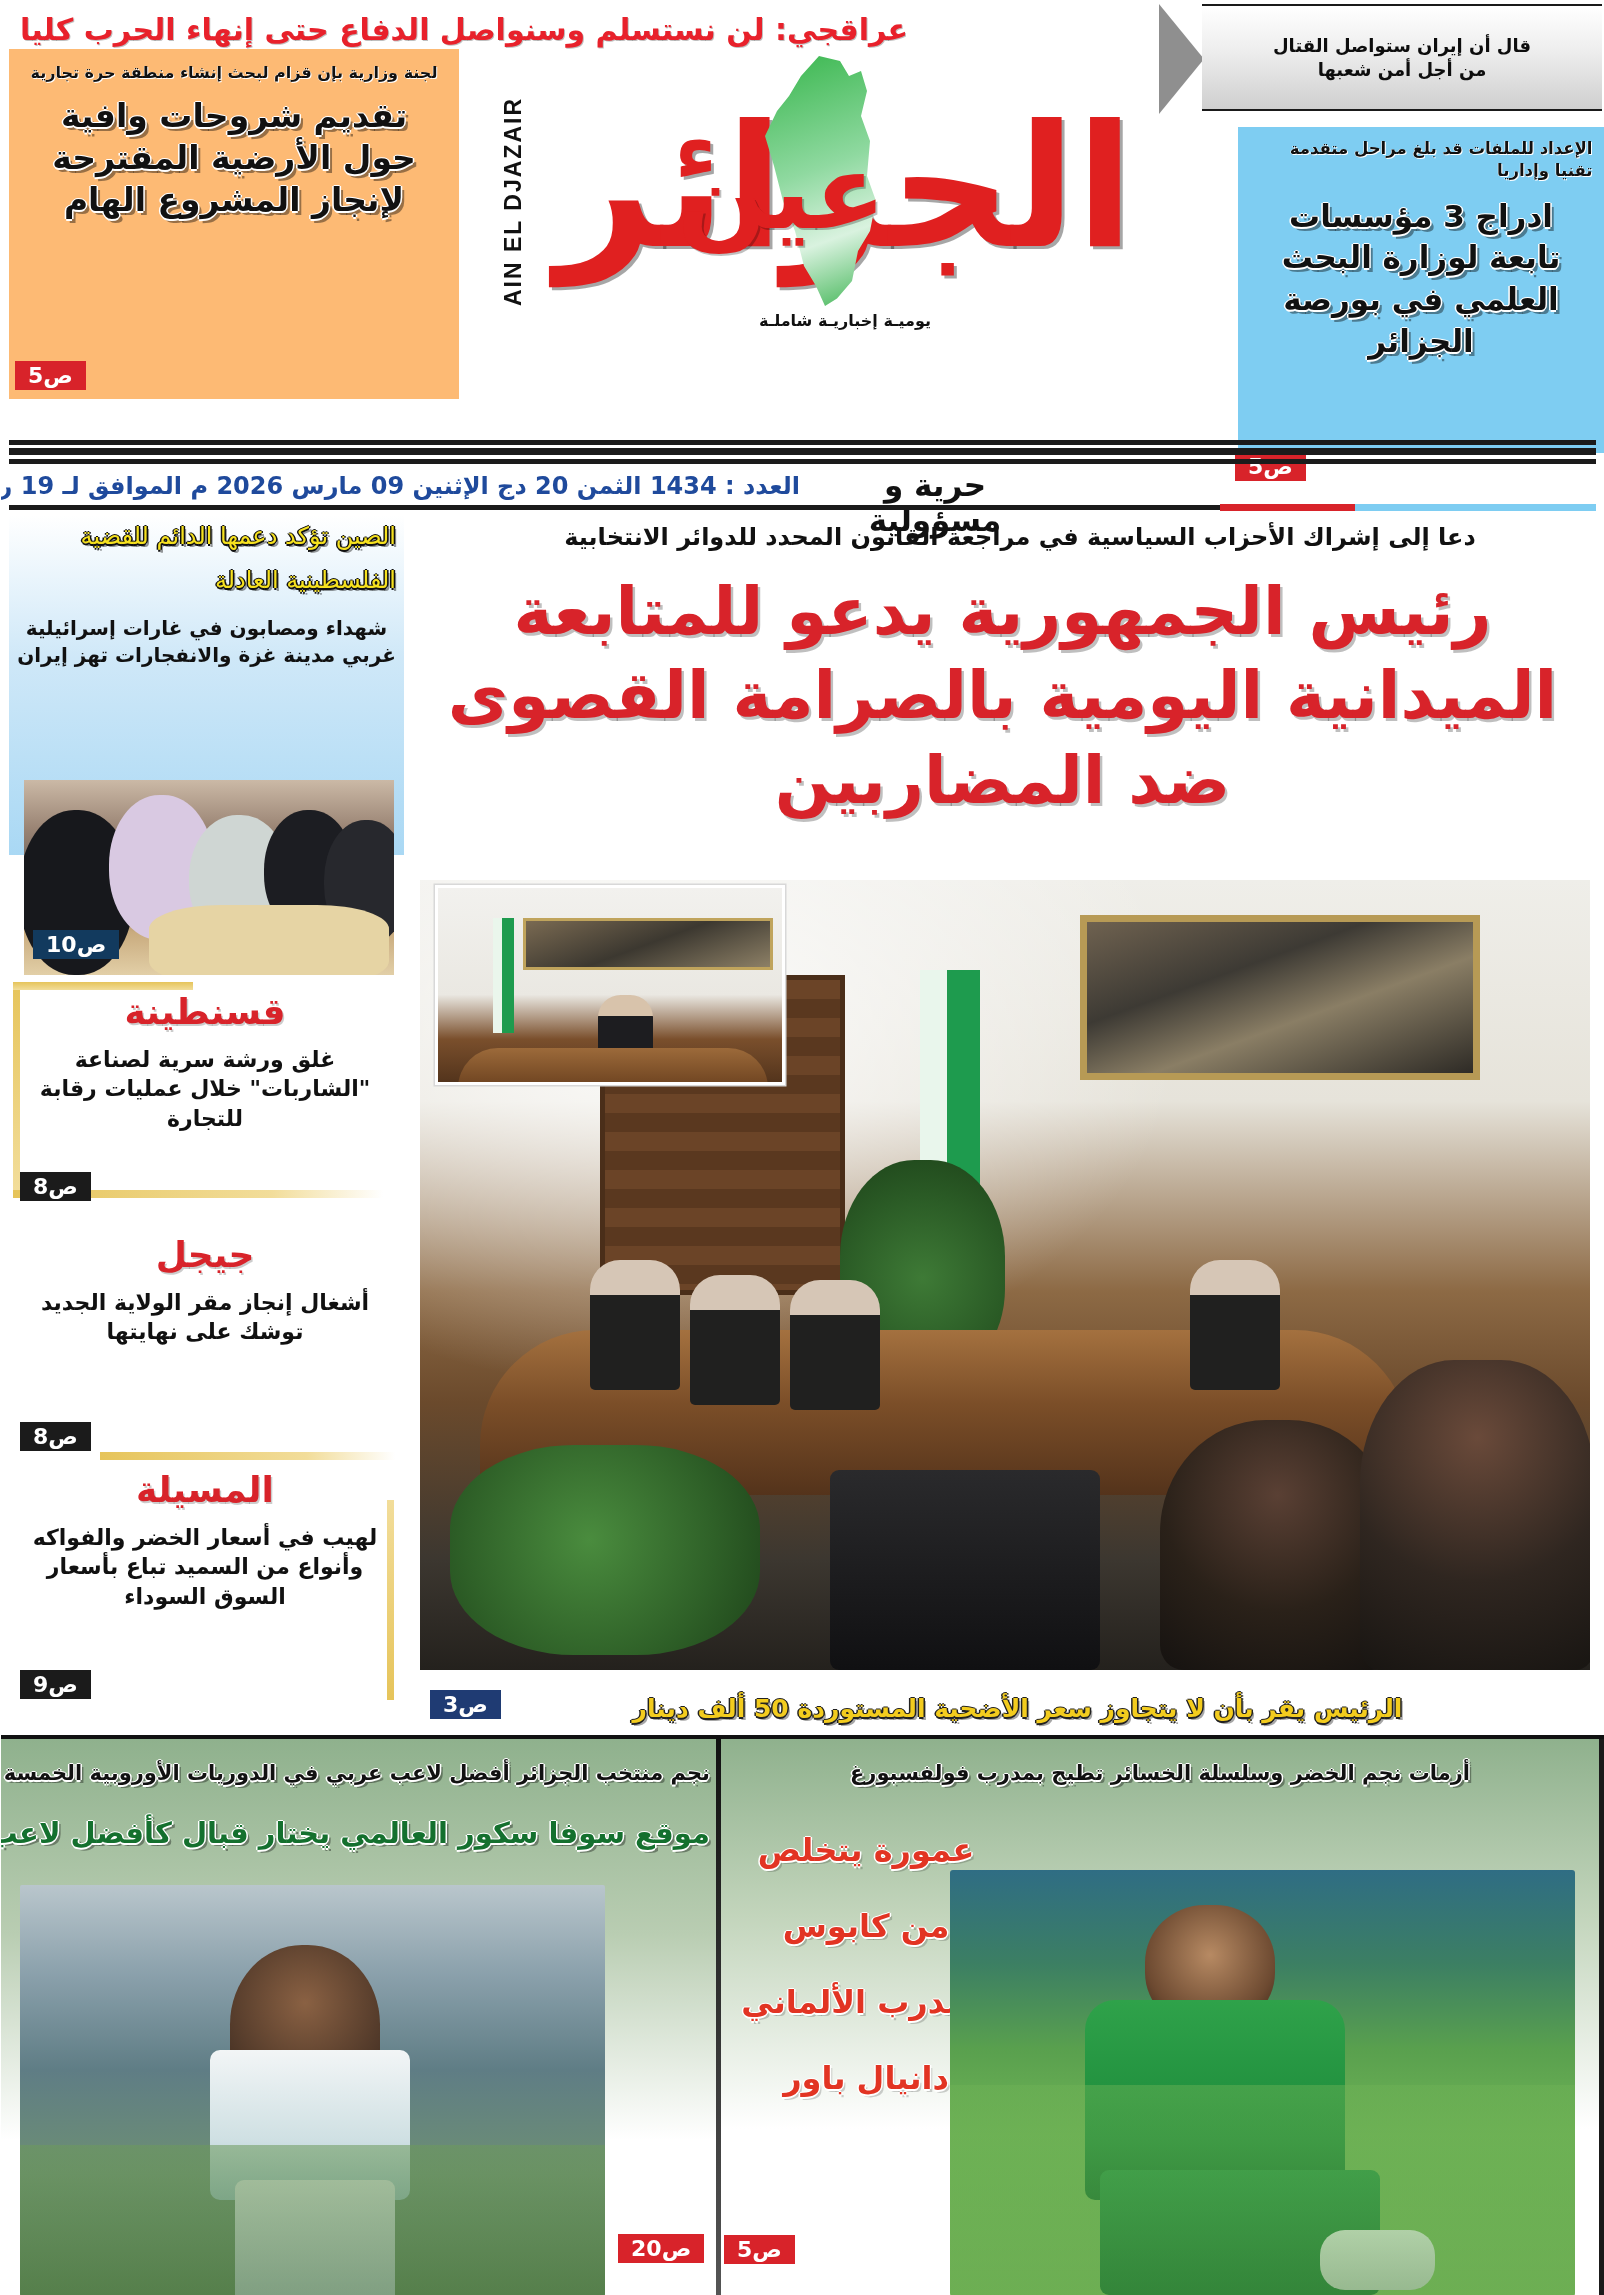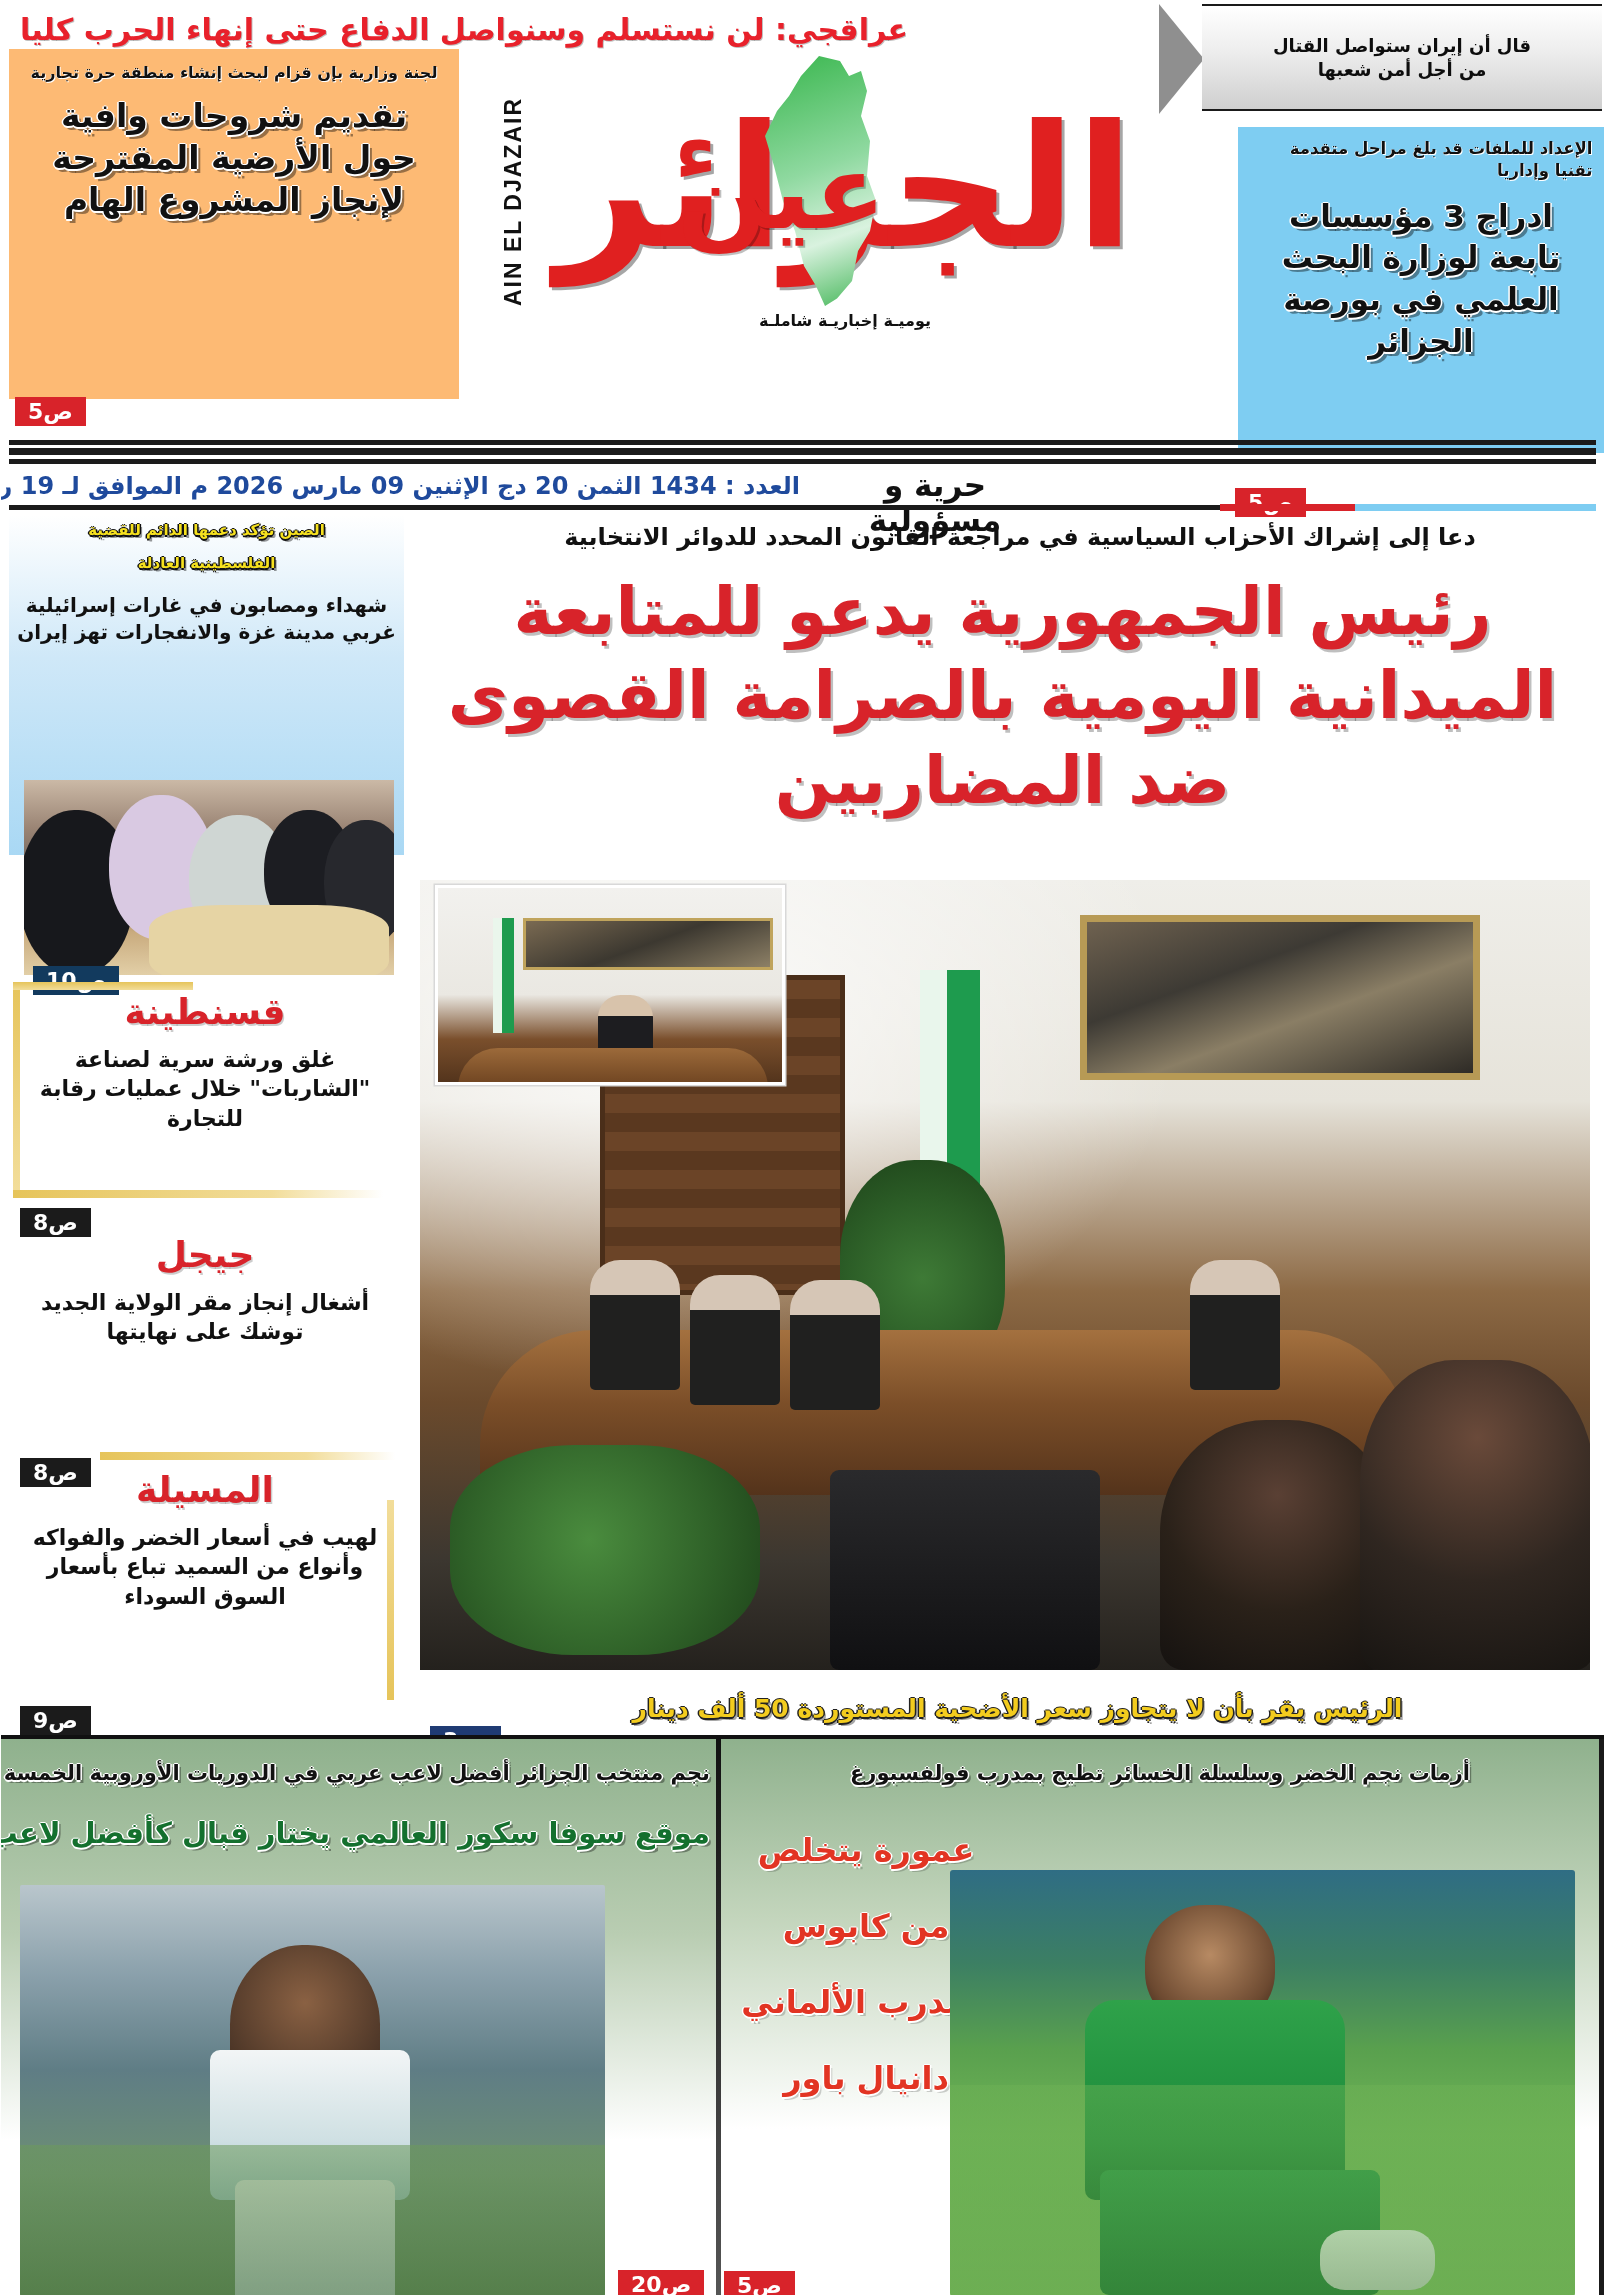--- a/index.html
+++ b/index.html
@@ -32,21 +32,21 @@
     box-sizing:border-box;
     display:flex;flex-direction:column;justify-content:center;align-items:center;
   }
   #top-right-box div{
     font-size:18px;font-weight:bold;color:#0d0d0d;line-height:1.3;text-align:center;
     white-space:nowrap;
   }
   
   .pgbadge{
     display:inline-block;color:#fff;font-weight:bold;
-    padding:3px 13px;font-size:22px;line-height:1.05;margin-top:36px;
+    padding:3px 13px;font-size:22px;line-height:1.05;
   }
   .pg-red{background:#d8232a;}
   .pg-black{background:#1b1b1b;}
   .pg-navy{background:#1f3b73;}
   .pg-darkblue{background:#123a5e;}
   
   #left-promo{
     left:9px;top:49px;width:450px;height:350px;
     background:#fdba74;box-sizing:border-box;padding:13px 15px 5px 15px;
   }
@@ -229,21 +229,21 @@
     text-shadow:1.5px 0 0 #222,-1.5px 0 0 #222,0 1.5px 0 #222,0 -1.5px 0 #222,2.5px 2.5px 0 rgba(0,0,0,.35);
   }
   #caption-pg{left:430px;top:1690px;}
   
   #side-palestine{
     left:9px;top:515px;width:395px;height:340px;
     background:linear-gradient(180deg,#ffffff 0%,#cfe8f8 42%,#a9d8f4 100%);
     box-sizing:border-box;padding:6px 8px 0 8px;
   }
   #side-palestine .yel{
-    font-size:15px;font-weight:bold;color:#f6e11f;text-align:center;line-height:1.3;
+    font-size:24px;font-weight:normal;color:#f6e11f;line-height:1.3;
     text-shadow:1.5px 0 0 #111,-1.5px 0 0 #111,0 1.5px 0 #111,0 -1.5px 0 #111,2.5px 2.5px 0 rgba(0,0,0,.4);
   }
   #side-palestine .yel2{margin-top:13px;}
   #side-palestine .blk{
     margin-top:19px;font-size:20px;font-weight:bold;color:#111;text-align:center;line-height:1.35;
   }
   #side-photo{
     left:24px;top:780px;width:370px;height:195px;
     background:linear-gradient(180deg,#cbb9a6 0%,#9a8474 25%,#5d5550 55%,#c9ab7e 78%,#e2cfa7 100%);
     overflow:hidden;

